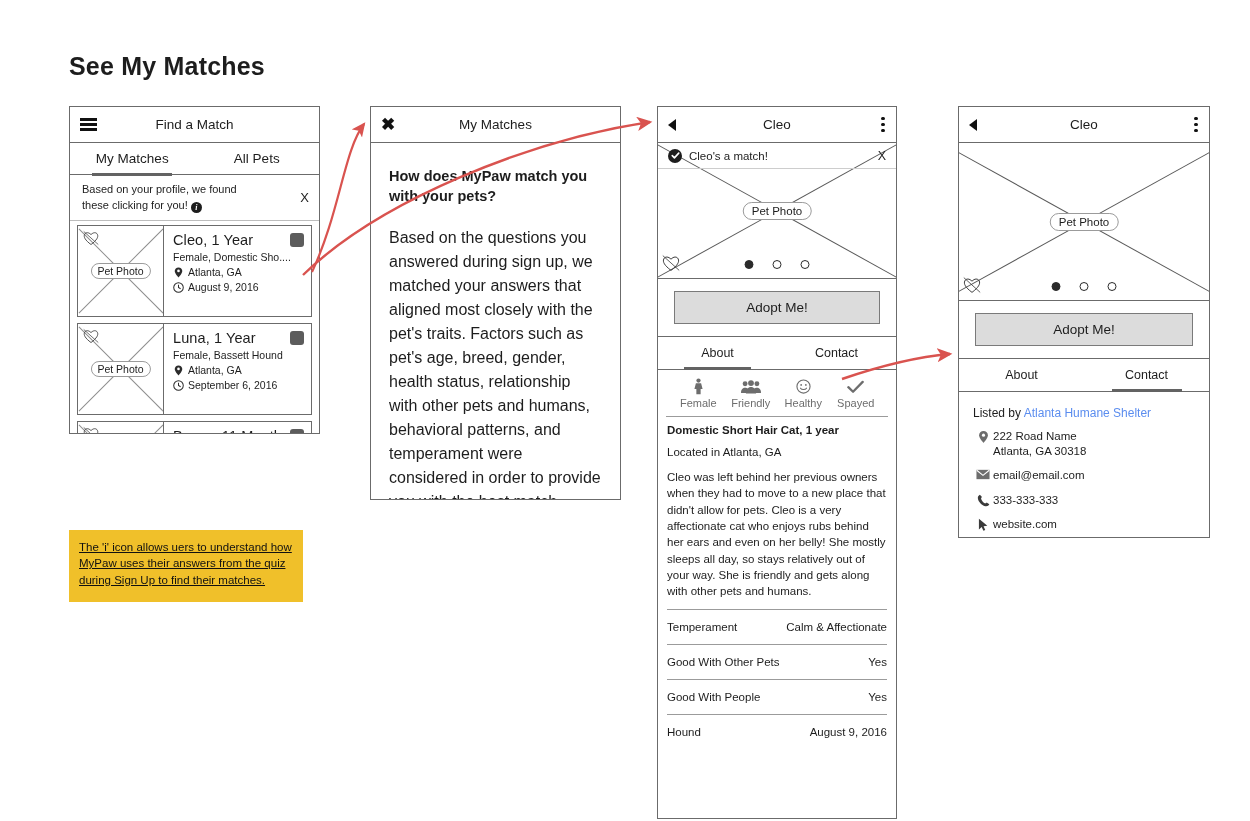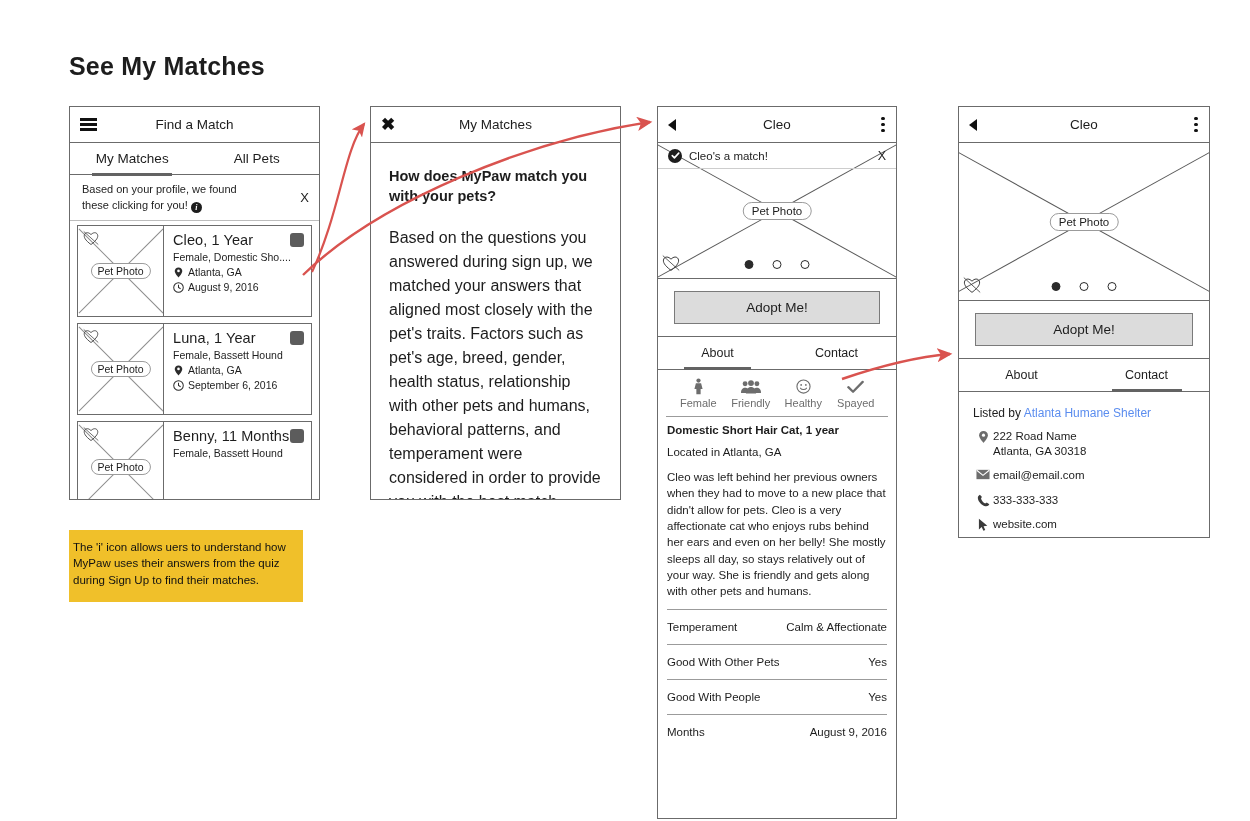--- a/index.html
+++ b/index.html
@@ -46,21 +46,21 @@
   .kebab i { position: absolute; left: 0; width: 3.6px; height: 3.6px; background: #111; border-radius: 50%; }
   .kebab i:nth-child(1){ top: 0; }
   .kebab i:nth-child(2){ top: 6px; }
   .kebab i:nth-child(3){ top: 12px; }
 
   .back-tri { width: 0; height: 0; border-top: 6px solid transparent;
               border-bottom: 6px solid transparent; border-right: 8px solid #111; }
   .x-close { font-size: 17px; font-weight: 700; color: #111; line-height: 1; }
 
   
-  #screen1 { left: 69px; top: 106px; width: 251px; height: 394px; display:flex; flex-direction:column;}
+  #screen1 { left: 69px; top: 106px; width: 251px; height: 328px; display:flex; flex-direction:column;}
   .tabs {
     height: 32px; display: flex; border-bottom: 1.5px solid #6b6b6b; flex:0 0 auto;
   }
   .tab {
     flex: 1; display: flex; align-items: center; justify-content: center;
     font-size: 13.5px; color: #1d1d1d; position: relative; cursor: pointer;
   }
   .tab.active::after {
     content: ""; position: absolute; bottom: -1.5px; left: 18%; right: 18%;
     height: 3px; background: #636363;
@@ -195,21 +195,21 @@
   .contact-body { padding: 14px 12px 0 14px; }
   .listed-by { font-size: 12px; color: #1d1d1d; }
   .listed-by .link { color: #5b8def; }
   .crow { display: flex; align-items: flex-start; margin-top: 9px; }
   .crow .cglyph { width: 20px; flex: 0 0 20px; color: #6d6d6d; display:flex; justify-content:center; padding-top:1px;}
   .crow .ctext { font-size: 11.5px; color: #1d1d1d; line-height: 1.32; }
 
   
   .note {
     position: absolute; background: #f0c02a; color: #111;
-    font-size: 11.5px; line-height: 1.42; padding: 9px 4px;
+    font-size: 11.5px; line-height: 1.42; padding: 9px 10px; text-decoration: underline;
   }
   #note1 { left: 69px; top: 530px; width: 234px; height: 72px; }
   #note2 { left: 69px; top: 621px; width: 240px; height: 137px; }
 
   
   #arrows { position: absolute; left: 0; top: 0; width: 1250px; height: 821px; pointer-events: none; }
 </style>
 </head>
 <body>
 
@@ -444,21 +444,21 @@
       </div>
       <div class="fact">
         <span class="fl">Good With Other Pets</span>
         <span class="fv">Yes</span>
       </div>
       <div class="fact">
         <span class="fl">Good With People</span>
         <span class="fv">Yes</span>
       </div>
       <div class="fact">
-        <span class="fl">Months</span>
+        <span class="fl">Hound</span>
         <span class="fv">August 9, 2016</span>
       </div>
     </div>
   </div>
 
   <div class="frame" id="screen4">
     <div class="topbar">
       <div class="tb-left">
         <span class="back-tri"></span>
       </div>

